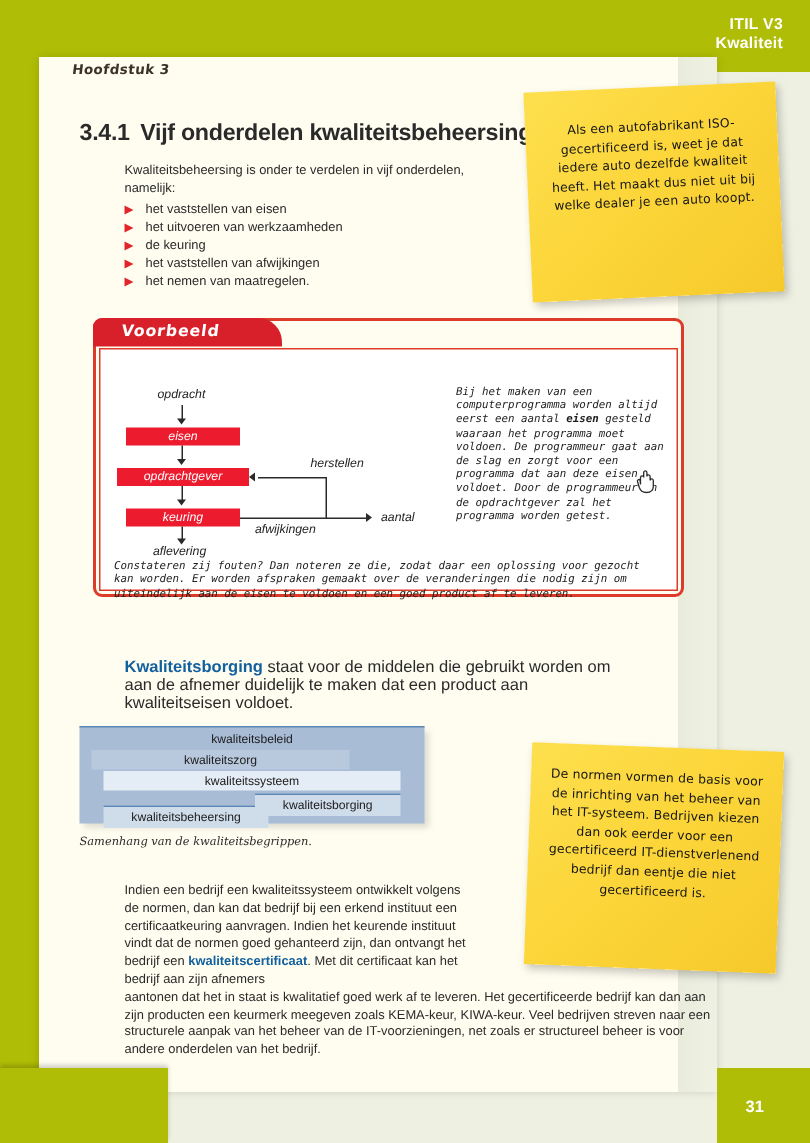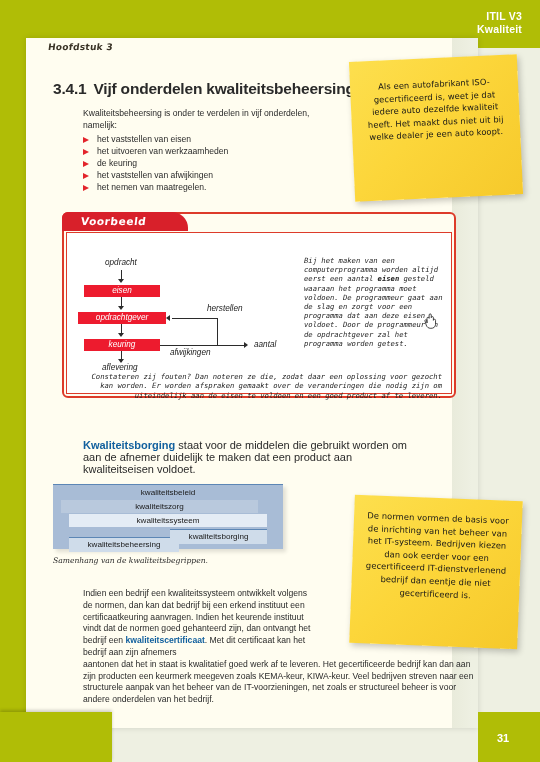--- a/index.html
+++ b/index.html
@@ -68,34 +68,34 @@
      border-bottom:3.2px solid transparent;border-right:4.6px solid #2b2b2b;}
   .flow .arrow-r{position:absolute;width:0;height:0;border-top:3.2px solid transparent;
      border-bottom:3.2px solid transparent;border-left:4.6px solid #2b2b2b;}
 
   .vb-right{position:absolute;left:238px;top:24px;width:140px;
      font-family:"DejaVu Sans Mono","Liberation Mono",monospace;font-size:7.2px;
      line-height:9.2px;color:#1d1d1d;}
   .vb-right b{font-weight:bold;}
   .vb-bottom{position:absolute;left:10px;right:10px;top:140px;
      font-family:"DejaVu Sans Mono","Liberation Mono",monospace;font-size:7.2px;
-     line-height:9.4px;color:#1d1d1d;text-align:right;}
+     line-height:9.4px;color:#1d1d1d;}
 
   .cursor-hand{position:absolute;left:423px;top:312px;width:16px;height:18px;}
 
   
   .kb-par{position:absolute;left:83px;top:440px;width:330px;font-size:11px;line-height:11.8px;color:#2a2a2a;}
   .kb-par b{color:#12609e;}
 
   
   .blue-dia{position:absolute;left:53px;top:484px;width:230px;height:64px;background:#a8bcd6;
      border-top:1px solid #5c86b5;box-shadow:3px 3px 4px rgba(0,0,0,.12);}
   .blue-dia .row{position:absolute;text-align:center;font-size:8.1px;color:#1a1a1a;line-height:13px;}
   .r1{left:0;top:1px;width:230px;height:13px;}
-  .r2{left:8px;top:15px;width:197px;height:13px;background:#b9c9dd;}
+  .r2{left:8px;top:15px;width:172px;height:13px;background:#b9c9dd;}
   .r3{left:16px;top:29px;width:198px;height:13px;background:#e4ecf5;}
   .r4a{left:16px;top:52px;width:110px;height:14px;background:#cfdcea;border-top:1px solid #5c86b5;}
   .r4b{left:117px;top:44px;width:97px;height:14px;background:#cfdcea;border-top:1px solid #5c86b5;}
   .blue-cap{position:absolute;left:53px;top:556px;font-size:7.6px;font-style:italic;color:#2a2a2a;
      font-family:"DejaVu Serif",serif;}
 
   
   .end-par{position:absolute;left:83px;top:588px;width:400px;font-size:8.6px;line-height:11.8px;color:#2a2a2a;}
   .end-par b{color:#12609e;margin-top:47px;}
   .end-par .narrow{display:block;width:235px;}

